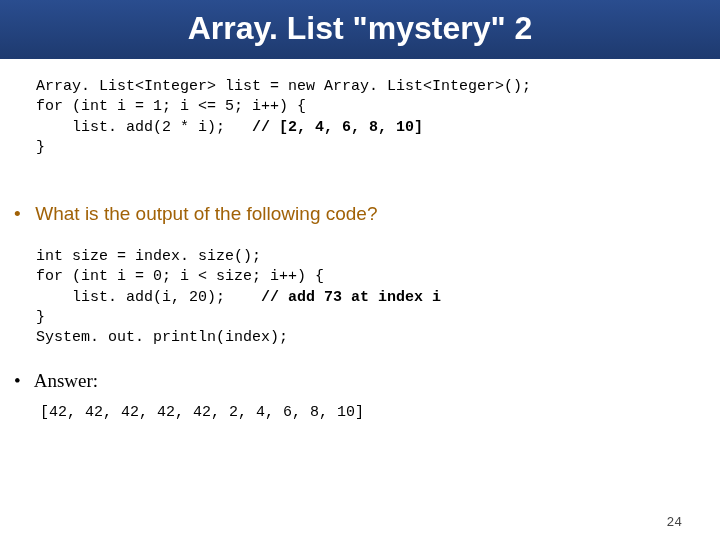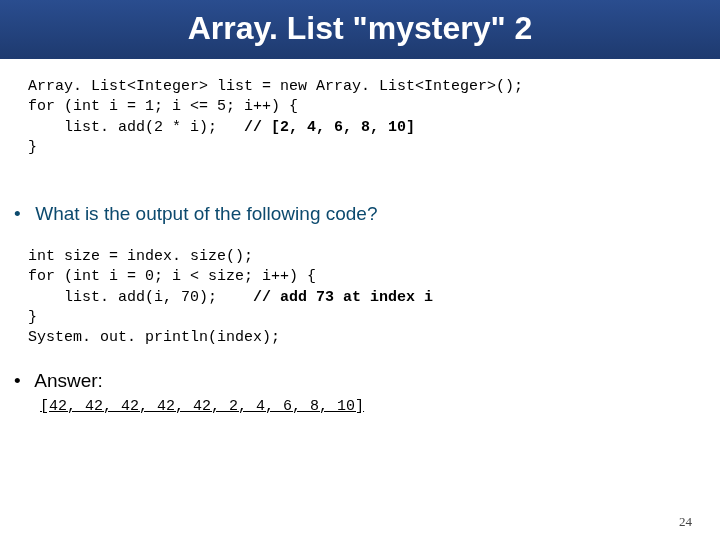--- a/index.html
+++ b/index.html
@@ -20,70 +20,69 @@
     text-align: center;
     margin-bottom: 18px;
     font-family: Verdana, Geneva, sans-serif;
   }
   .code-block {
     font-family: "Courier New", monospace;
     font-size: 15px;
     line-height: 1.35;
     white-space: pre;
     color: #000;
-    margin-left: 28px;
+    margin-left: 36px;
     margin-right: 20px;
     margin-bottom: 22px;
   }
   .bold { font-weight: bold; }
   .question {
     font-family: Verdana, Geneva, sans-serif;
     font-size: 19px;
-    color: #0c4a6e;
+    color: #a16207;
     margin-left: 14px;
     margin-bottom: 22px;
     margin-top: 45px;
   }
   .answer-label {
-    font-family: Liberation Sans, sans-serif;
+    font-family: Liberation Serif, serif;
     font-size: 19px;
     color: #000;
     margin-left: 14px;
-    margin-bottom: 6px;
+    margin-bottom: 12px;
   }
   .bullet { display: inline-block; width: 16px; }
   .answer-value {
     font-family: "Courier New", monospace;
     font-size: 15px;
     margin-left: 40px;
-    text-decoration: underline;
   }
   .page-num {
     position: absolute;
     bottom: 10px;
-    right: 28px;
-    font-family: Liberation Serif, serif;
+    right: 38px;
+    font-family: Liberation Mono, monospace;
     font-size: 13px;
     color: #444;
   }
 </style>
 </head>
 <body>
 
 <div class="title-bar">Array. List "mystery" 2</div>
 
 <div class="code-block"><span>Array. List&lt;Integer&gt; list = new Array. List&lt;Integer&gt;();</span>
 <span>for (int i = 1; i &lt;= 5; i++) {</span>
 <span>    list. add(2 * i);</span><span class="bold">   // [2, 4, 6, 8, 10]</span>
 <span>}</span></div>
 
 <div class="question"><span class="bullet">•</span><span> What is the output of the following code?</span></div>
 
 <div class="code-block"><span>int size = index. size();</span>
 <span>for (int i = 0; i &lt; size; i++) {</span>
-<span>    list. add(i, 70);</span><span class="bold">    // add 73 at index i</span>
+<span>    list. add(i, 20);</span><span class="bold">    // add 73 at index i</span>
 <span>}</span>
 <span>System. out. println(index);</span></div>
 
 <div class="answer-label"><span class="bullet">•</span><span> Answer:</span></div>
 <div class="answer-value">[42, 42, 42, 42, 42, 2, 4, 6, 8, 10]</div>
 
 <div class="page-num">24</div>
 
 </body></html>

